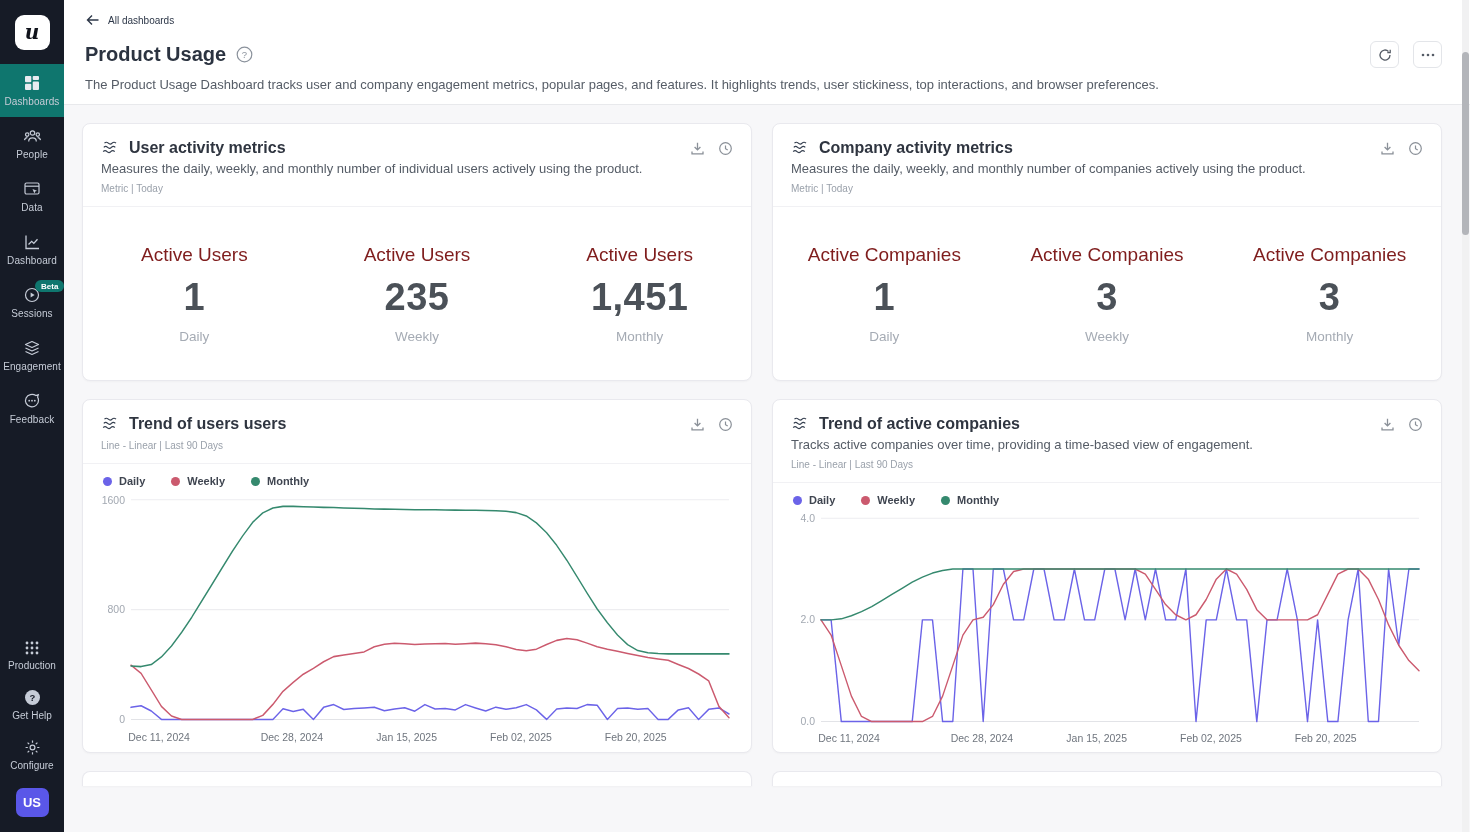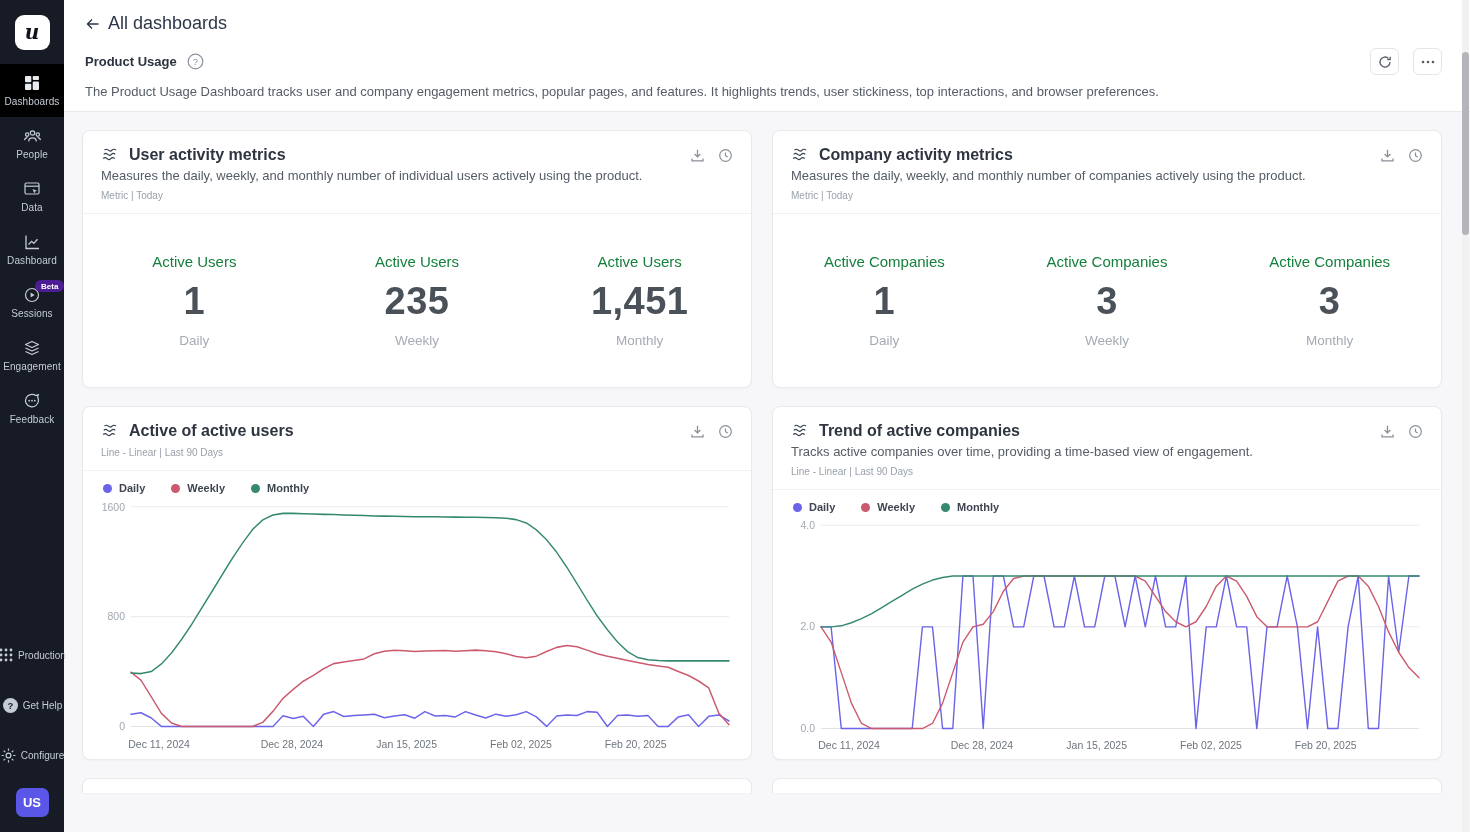--- a/index.html
+++ b/index.html
@@ -8,43 +8,43 @@
 
   
   .sidebar { position:fixed; left:0; top:0; width:64px; height:832px; background:#161b26;
     display:flex; flex-direction:column; align-items:stretch; z-index:10; }
   .logo-wrap { height:64px; display:flex; align-items:center; justify-content:center; }
   .logo { width:35px; height:35px; background:#fff; border-radius:9px; display:flex;
     align-items:center; justify-content:center; font-family:"DejaVu Serif", serif;
     font-style:italic; font-weight:700; font-size:20px; color:#10131b; }
   .nav-item { height:53px; display:flex; flex-direction:column; align-items:center;
     justify-content:center; gap:4px; cursor:pointer; position:relative; }
-  .nav-item.active { background:#000000; }
+  .nav-item.active { background:#0f766e; }
   .nav-item .lbl { font-size:10px; color:#c6ccd7; letter-spacing:.1px; }
   .nav-item svg, .bottom-item svg { display:block; }
   .icon-rel { position:relative; }
-  .beta-badge { position:absolute; top:-6px; left:12px; background:#4c1d95; color:#fff;
+  .beta-badge { position:absolute; top:-6px; left:12px; background:#0f766e; color:#fff;
     font-size:8px; font-weight:700; padding:1.5px 6px; border-radius:8px; }
   .sidebar-bottom { margin-top:auto; padding-bottom:8px; display:flex; flex-direction:column; }
-  .bottom-item { height:50px; display:flex; flex-direction:row; align-items:center;
+  .bottom-item { height:50px; display:flex; flex-direction:column; align-items:center;
     justify-content:center; gap:4px; cursor:pointer; }
   .bottom-item .lbl { font-size:10px; color:#c6ccd7; }
   .avatar-wrap { height:44px; display:flex; align-items:center; justify-content:center; }
   .avatar { width:33px; height:29px; background:#5a57e8; border-radius:7px; color:#fff;
     font-size:13px; font-weight:700; display:flex; align-items:center; justify-content:center;
     cursor:pointer; }
 
   
   .main { margin-left:64px; width:1406px; height:832px; display:flex; flex-direction:column; }
   .page-header { background:#fff; padding:13px 28px 12px 21px; border-bottom:1px solid #e8e9ec; }
   .back-row { display:flex; align-items:center; gap:8px; cursor:pointer; margin-bottom:14px; }
-  .back-row span { font-size:18px; color:#2d3748; }
+  .back-row span { font-size:10px; color:#2d3748; }
   .title-row { display:flex; align-items:center; justify-content:space-between; }
   .title-left { display:flex; align-items:center; gap:10px; }
-  .page-title { font-size:13px; font-weight:700; color:#2b3340; }
+  .page-title { font-size:20px; font-weight:700; color:#2b3340; }
   .hdr-actions { display:flex; gap:14px; }
   .icon-btn { width:29px; height:27px; border:1px solid #e3e5e9; border-radius:6px; background:#fff;
     display:flex; align-items:center; justify-content:center; cursor:pointer; }
   .page-desc { margin-top:9px; font-size:13px; color:#555c66; }
 
   .filter-bar { background:#fff; padding:11px 28px 12px 21px; display:flex; gap:13px;
     border-bottom:1px solid #ededf0; }
   .select-ctl { width:162px; height:30px; border:1px solid #e3e5e9; border-radius:6px;
     display:flex; align-items:center; padding:0 8px; gap:7px; cursor:pointer; background:#fff; }
   .select-ctl .ph { flex:1; font-size:13px; color:#b6bbc4; }
@@ -62,21 +62,21 @@
   .card-title-row { display:flex; align-items:center; justify-content:space-between; }
   .ct-left { display:flex; align-items:center; gap:9px; }
   .card-title { font-size:16px; font-weight:700; color:#2f3540; }
   .card-icons { display:flex; gap:13px; }
   .card-icons .ic { cursor:pointer; display:flex; }
   .card-desc { margin-top:4px; font-size:13px; color:#555c66; }
   .card-meta { margin-top:7px; font-size:10px; color:#9aa1ab; }
 
   .metric-body { flex:1; display:flex; align-items:center; }
   .metric-cell { flex:1; display:flex; flex-direction:column; align-items:center; gap:10px; }
-  .metric-label { font-size:15px; color:#15803d; }
+  .metric-label { font-size:19px; color:#7f1d1d; }
   .metric-value { font-size:38px; font-weight:700; color:#4b5158; letter-spacing:.5px; }
   .metric-period { font-size:13.5px; color:#a5abb4; }
 
   .trend-body { flex:1; padding:9px 14px 4px 14px; display:flex; flex-direction:column; }
   .legend { display:flex; gap:26px; padding:2px 0 4px 6px; }
   .legend-item { display:flex; align-items:center; gap:7px; }
   .legend-dot { width:9px; height:9px; border-radius:50%; }
   .legend-label { font-size:11px; font-weight:700; color:#3f4550; }
   .chart { flex:1; }
   .chart svg { width:100%; height:100%; }
@@ -356,21 +356,21 @@
 
     <section class="card">
       <div class="card-head">
         <div class="card-title-row">
           <div class="ct-left">
             <svg width="19" height="18" viewBox="0 0 19 18" fill="none" stroke="#374151" stroke-width="1.2">
                 <path d="M3.5 4.2c1.2-1.3 2.5-1.3 3.8 0s2.6 1.3 3.8 0 2.6-1.3 3.9 0"></path>
                 <path d="M2.8 8.4c1.2-1.3 2.5-1.3 3.8 0s2.6 1.3 3.8 0 2.6-1.3 3.9 0"></path>
                 <path d="M2.2 12.6c1.2-1.3 2.5-1.3 3.8 0s2.6 1.3 3.8 0 2.6-1.3 3.9 0"></path>
               </svg>
-            <span class="card-title">Active of active users</span>
+            <span class="card-title">Trend of users users</span>
           </div>
           <div class="card-icons">
             <span class="ic">
                 <svg width="15" height="15" viewBox="0 0 15 15" fill="none" stroke="#8a9098" stroke-width="1.3">
                   <path d="M7.5 1.8v7M4.6 6L7.5 8.9 10.4 6"></path>
                   <path d="M2 10.5v2.3h11v-2.3"></path>
                 </svg>
               </span>
             <span class="ic">
                 <svg width="15" height="15" viewBox="0 0 15 15" fill="none" stroke="#8a9098" stroke-width="1.2">

